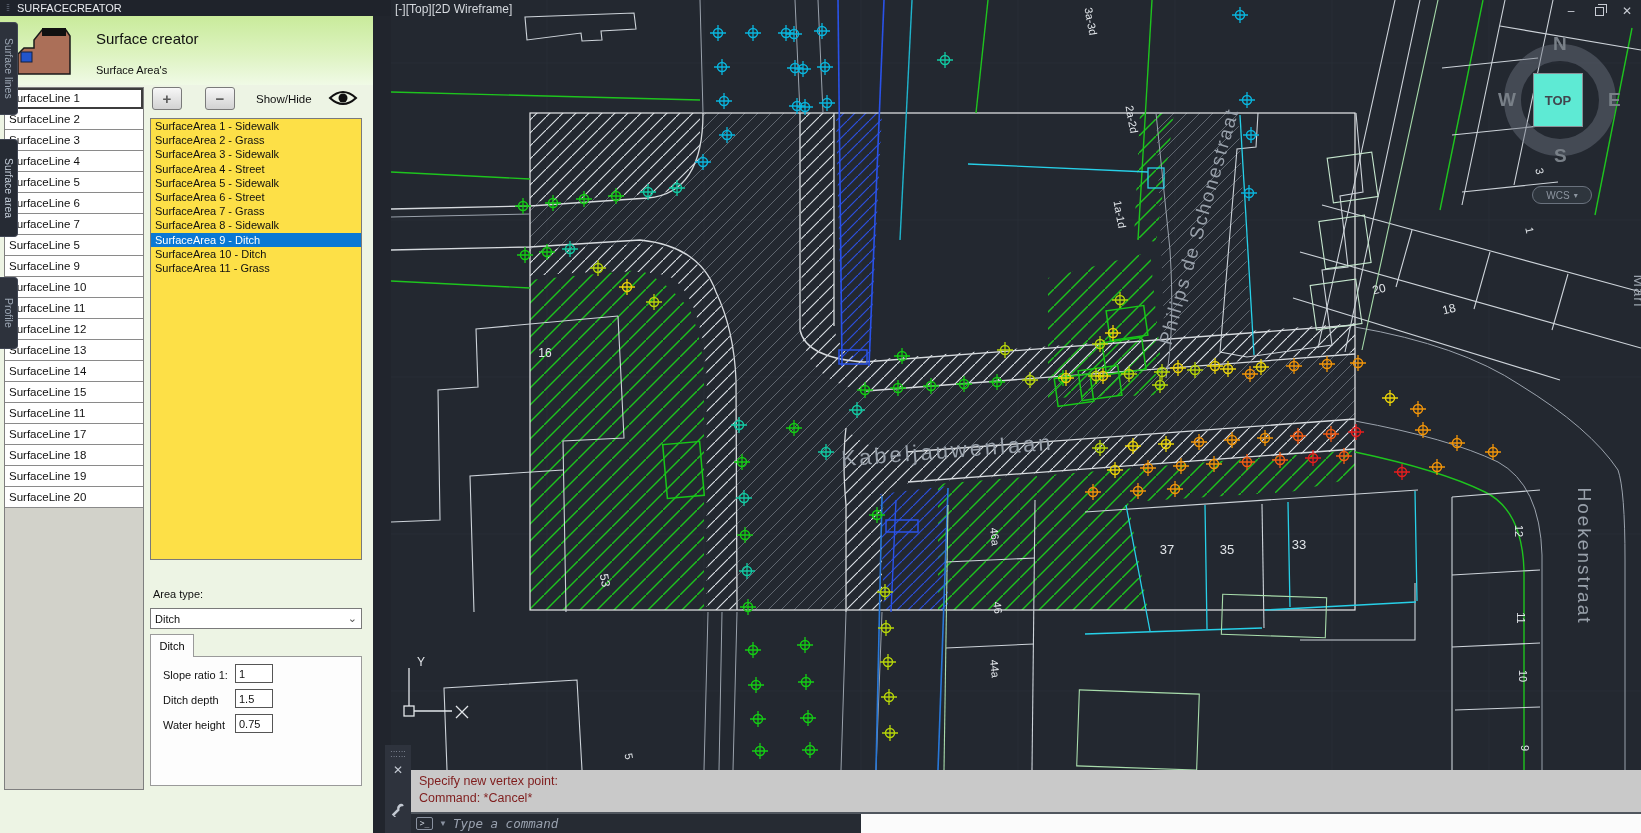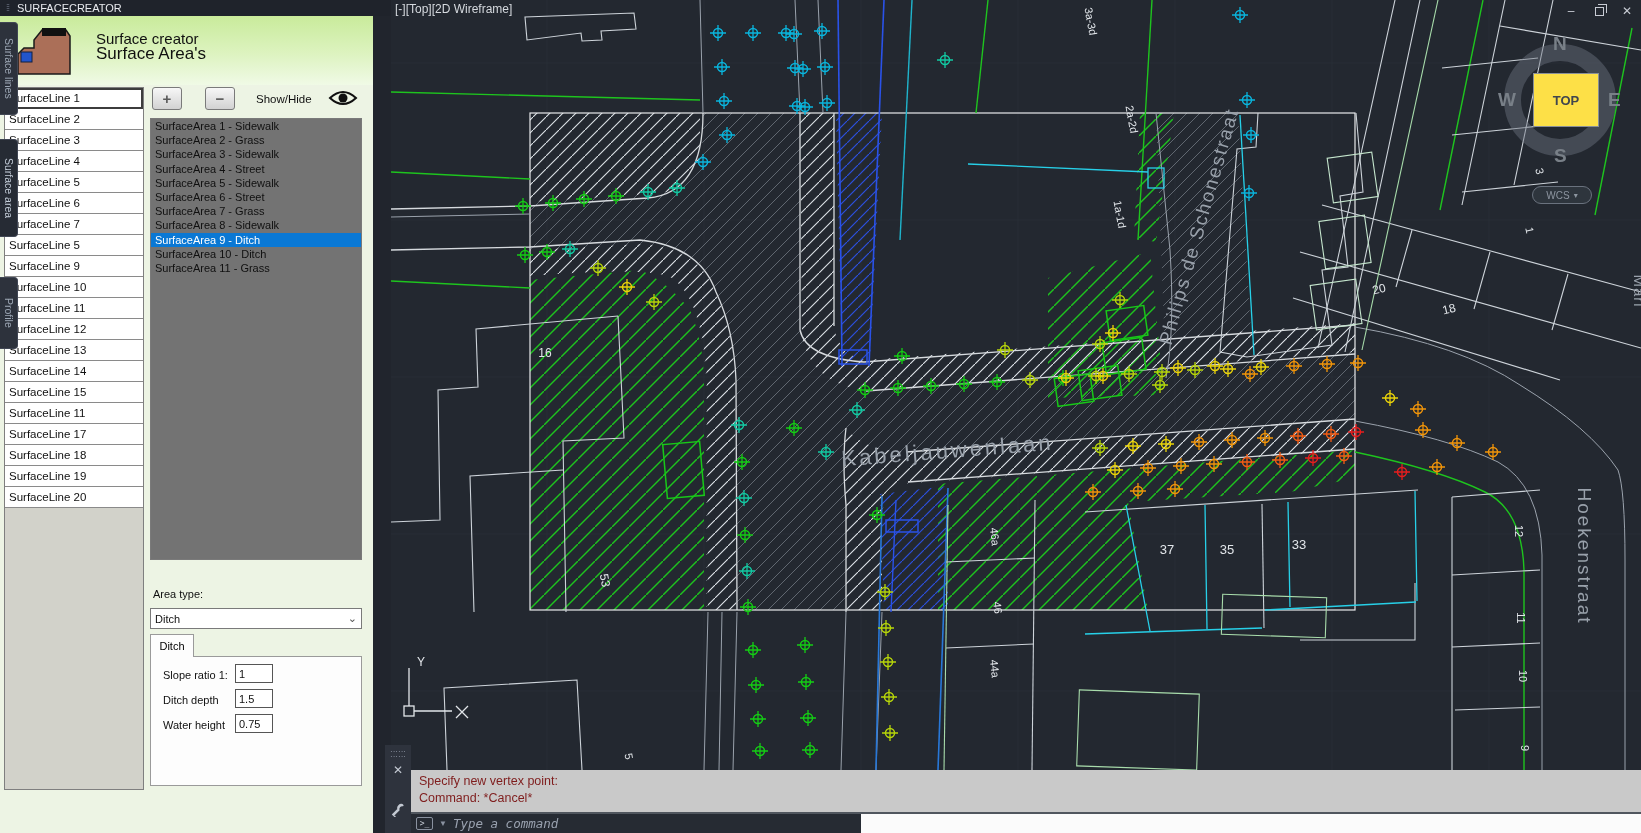--- a/index.html
+++ b/index.html
@@ -8,33 +8,33 @@
   .abs{position:absolute;}
 
   
   .panel-titlebar{left:0;top:0;width:391px;height:16px;background:#1f232b;color:#e8eaee;
     font-size:11px;display:flex;align-items:center;padding-left:6px;gap:8px;}
   .grip{color:#6a7280;font-size:9px;letter-spacing:-1px;line-height:4px;}
   .panel-header{left:0;top:16px;width:373px;height:69px;
     background:linear-gradient(180deg,#c9eb9b 0%,#ddf3c0 55%,#f0fae6 100%);}
   .panel-body{left:0;top:85px;width:373px;height:748px;background:#edf4e4;}
   .hdr-title{position:absolute;left:96px;top:14px;font-size:15px;color:#101010;}
-  .hdr-sub{position:absolute;left:96px;top:28px;font-size:17px;color:#101010;}
+  .hdr-sub{position:absolute;left:96px;top:48px;font-size:11px;color:#101010;}
 
   .sl-list{left:4px;top:87px;width:140px;height:703px;background:#d2d2ca;border:1px solid #7f7f7f;}
   .sl-row{height:21px;background:#ffffff;border-bottom:1px solid #8a8a8a;font-size:11.5px;
     color:#101010;display:flex;align-items:center;padding-left:4px;}
   .sl-row.first{outline:2px solid #3c3c3c;outline-offset:-2px;}
 
   .btn-pm{width:30px;height:23px;border:1px solid #7a7a7a;border-radius:3px;
     background:linear-gradient(180deg,#f7f7f7,#d2d2d2);color:#5a5a5a;font-size:15px;font-weight:bold;
     display:flex;align-items:center;justify-content:center;cursor:pointer;}
   .showhide{font-size:11.5px;color:#101010;}
 
-  .sa-list{left:150px;top:118px;width:212px;height:442px;background:#737373;border:1px solid #7a7a7a;}
+  .sa-list{left:150px;top:118px;width:212px;height:442px;background:#fde047;border:1px solid #7a7a7a;}
   .sa-row{height:14.2px;font-size:11px;color:#101010;display:flex;align-items:center;padding-left:4px;white-space:nowrap;}
   .sa-row.sel{background:#0a78d4;color:#ffffff;}
 
   .lbl{font-size:11px;color:#101010;}
   .combo{left:150px;top:608px;width:212px;height:21px;background:#fff;border:1px solid #7a7a7a;
     font-size:11px;color:#101010;display:flex;align-items:center;padding:0 4px;justify-content:space-between;}
   .tab-ditch{left:150px;top:634px;width:44px;height:23px;background:#fdfdfd;border:1px solid #9a9a9a;border-bottom:none;
     font-size:11px;display:flex;align-items:center;justify-content:center;z-index:2;}
   .tab-panel{left:150px;top:656px;width:212px;height:130px;background:#fdfdfd;border:1px solid #9a9a9a;}
   .fld-lbl{position:absolute;font-size:11px;color:#101010;}
@@ -51,21 +51,21 @@
   
   .vp-label{left:395px;top:2px;color:#d5d9de;font-size:12px;}
   .winbtns{right:6px;top:4px;display:flex;gap:12px;align-items:center;color:#c8ccd4;}
   .winbtn{width:16px;height:14px;display:flex;align-items:center;justify-content:center;font-size:12px;cursor:pointer;}
   .restore-glyph{width:9px;height:9px;border:1.5px solid #c8ccd4;position:relative;}
   .restore-glyph:before{content:"";position:absolute;left:2px;top:-4px;width:8px;height:8px;border:1.5px solid #c8ccd4;border-bottom:none;border-left:none;}
 
   
   .vcube-ring{left:1504px;top:44px;width:112px;height:112px;border-radius:50%;
     border:17px solid rgba(108,116,128,0.45);}
-  .vcube-face{left:1533px;top:73px;width:66px;height:54px;background:#fde047;border:1px solid #8a9098;
+  .vcube-face{left:1533px;top:73px;width:50px;height:54px;background:#5eead4;border:1px solid #8a9098;
     display:flex;align-items:center;justify-content:center;font-weight:bold;font-size:13px;color:#41464e;cursor:pointer;}
   .vcube-letter{position:absolute;font-weight:bold;font-size:19px;color:#798088;cursor:pointer;}
   .wcs-btn{left:1532px;top:186px;width:60px;height:18px;border:1px solid #6a727e;border-radius:9px;
     background:rgba(70,76,86,0.35);color:#8d95a0;font-size:10px;display:flex;align-items:center;justify-content:center;gap:4px;cursor:pointer;}
 
   
   .cmd-left{left:385px;top:745px;width:26px;height:88px;background:#2e333d;color:#c3c9d2;}
   .cmd-hist{left:411px;top:770px;width:1230px;height:42px;background:#c9c9c9;color:#7f1d1d;
     font-family:"DejaVu Sans Mono",monospace;font-size:12.5px;line-height:17px;padding:3px 0 0 8px;}
   .cmd-in{left:411px;top:812px;width:450px;height:21px;background:#262b33;border-top:2px solid #50565e;

